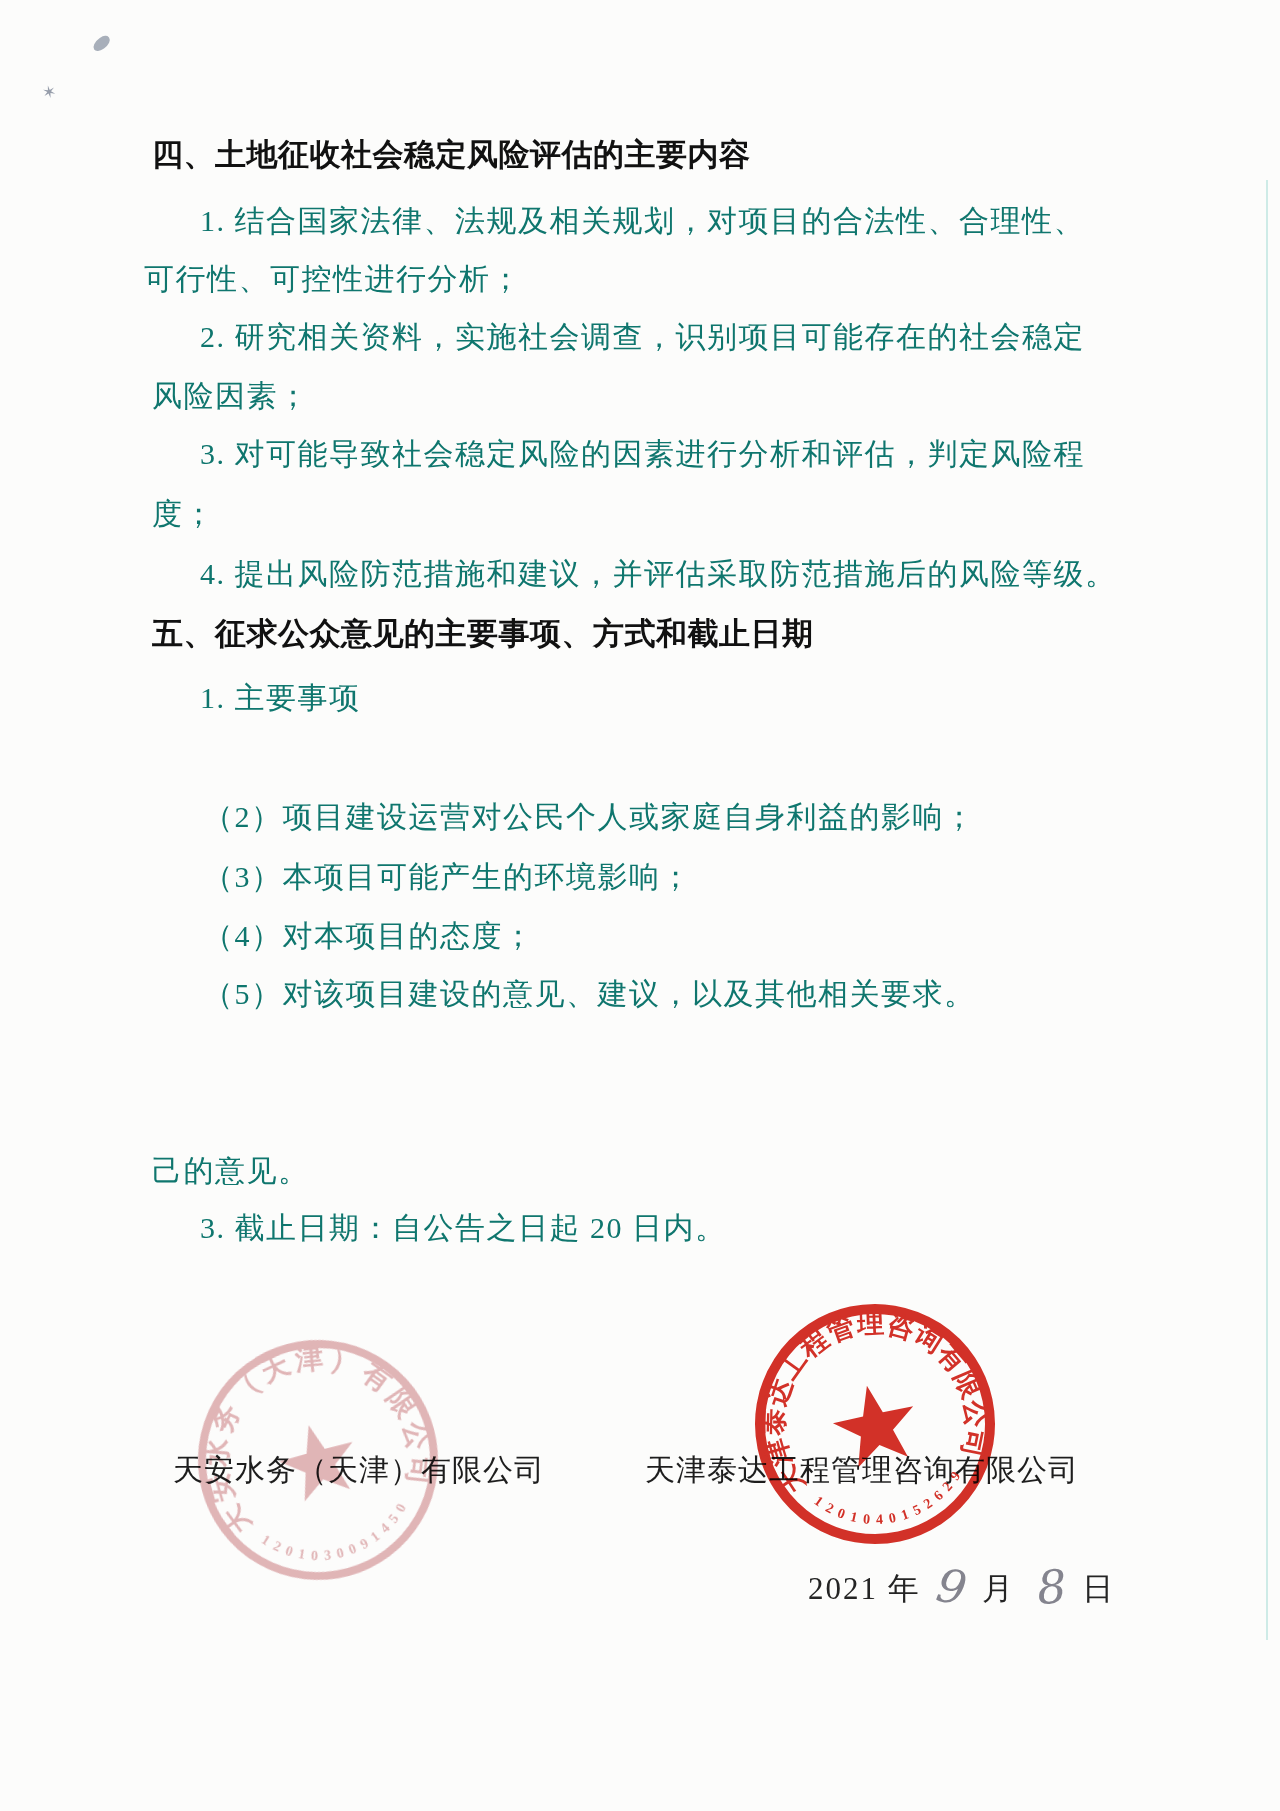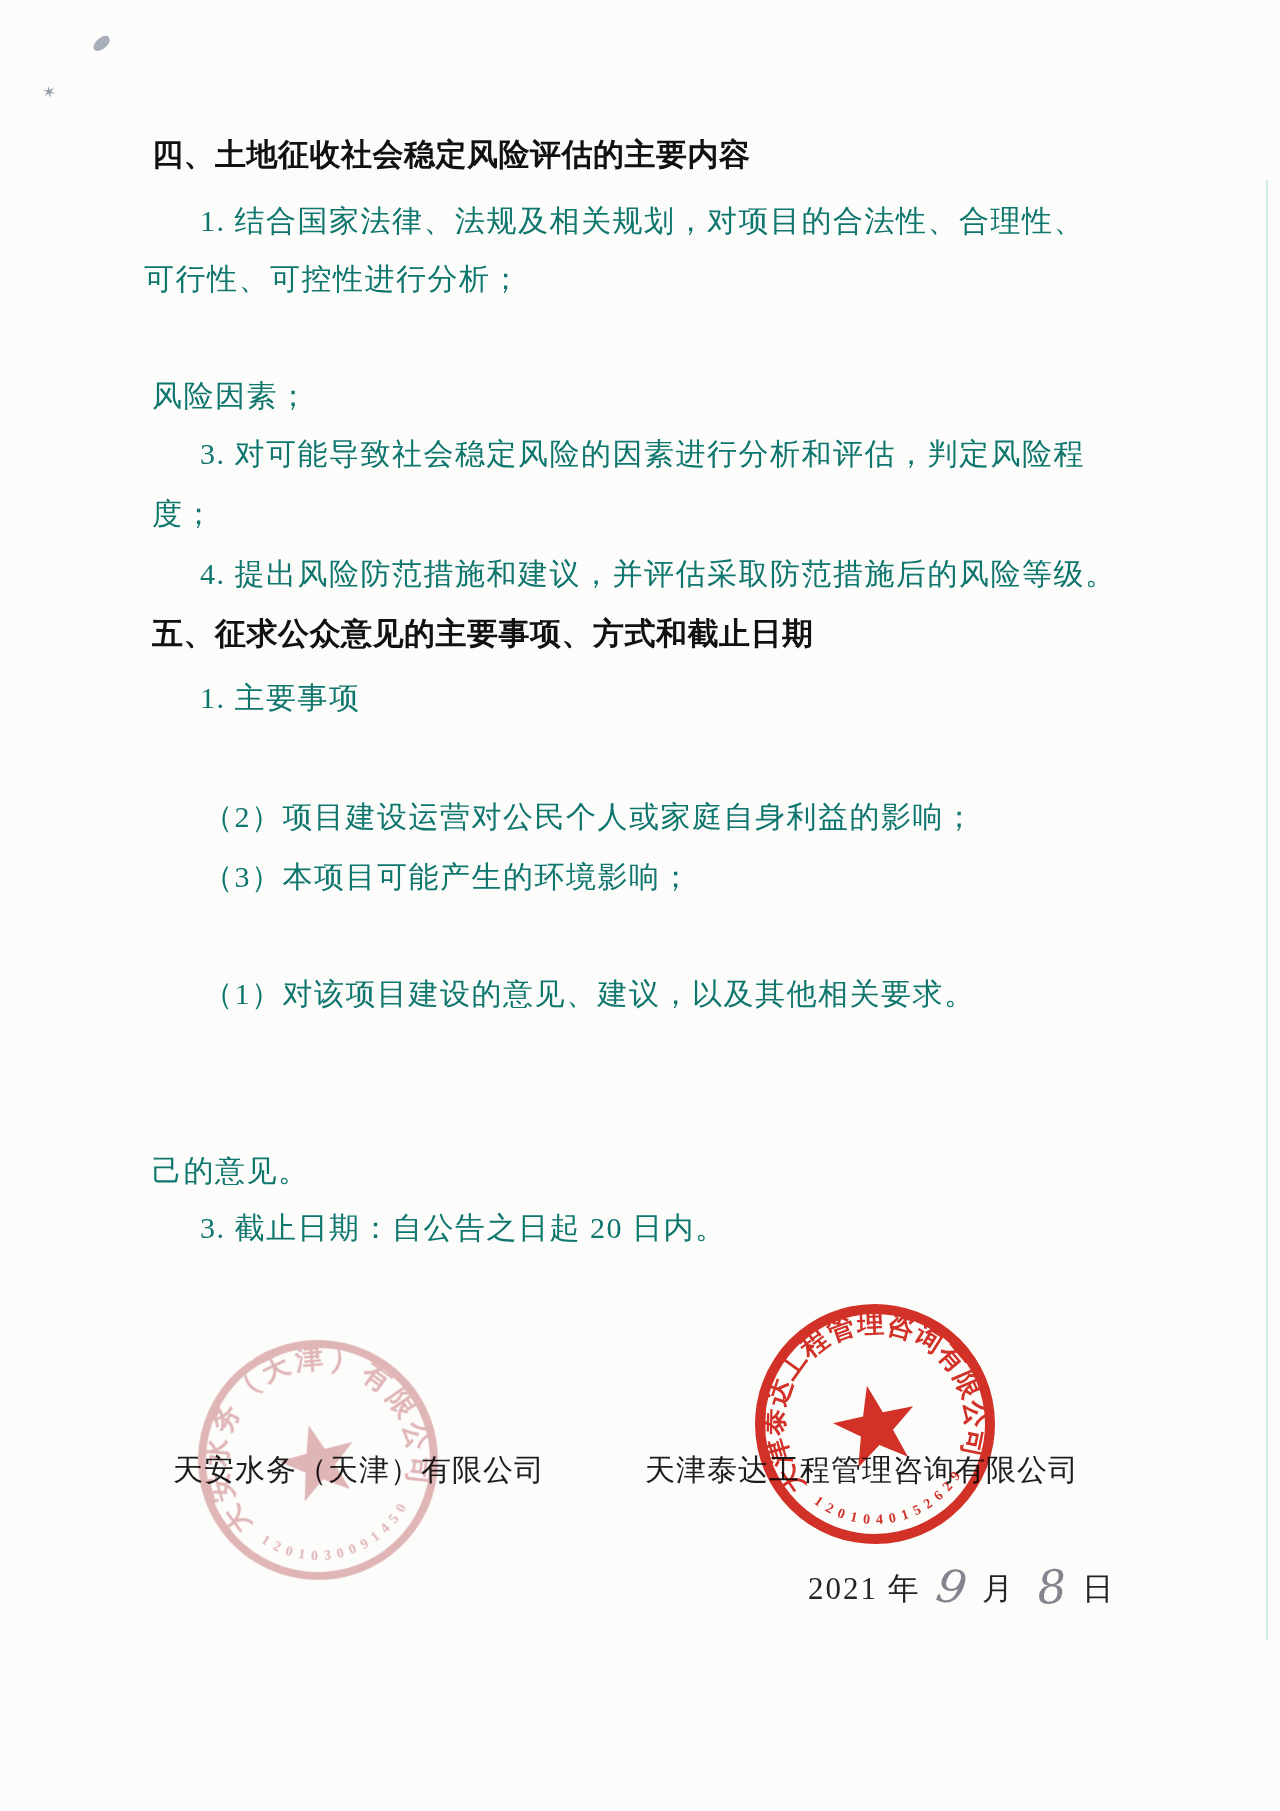--- a/index.html
+++ b/index.html
@@ -110,30 +110,32 @@
 <div class="page">
 
   <div class="smudge-blob"></div>
   <div class="smudge-star">✶</div>
 
   <div class="scan-edge"></div>
 
   <div class="line heading" style="left:152px;top:136px">四、土地征收社会稳定风险评估的主要内容</div>
   <div class="line" style="left:200px;top:203px">1. 结合国家法律、法规及相关规划，对项目的合法性、合理性、</div>
   <div class="line" style="left:144px;top:261px">可行性、可控性进行分析；</div>
+  <div class="line" style="left:200px;top:319px">2. 研究相关资料，实施社会调查，识别项目可能存在的社会稳定</div>
   <div class="line" style="left:152px;top:378px">风险因素；</div>
   <div class="line" style="left:200px;top:436px">3. 对可能导致社会稳定风险的因素进行分析和评估，判定风险程</div>
   <div class="line" style="left:152px;top:496px">度；</div>
   <div class="line" style="left:200px;top:556px">4. 提出风险防范措施和建议，并评估采取防范措施后的风险等级。</div>
 
   <div class="line heading" style="left:152px;top:615px">五、征求公众意见的主要事项、方式和截止日期</div>
   <div class="line" style="left:200px;top:680px">1. 主要事项</div>
   <div class="line" style="left:203px;top:799px">（2）项目建设运营对公民个人或家庭自身利益的影响；</div>
   <div class="line" style="left:203px;top:859px">（3）本项目可能产生的环境影响；</div>
-  <div class="line" style="left:203px;top:976px">（1）对该项目建设的意见、建议，以及其他相关要求。</div>
+  <div class="line" style="left:203px;top:918px">（4）对本项目的态度；</div>
+  <div class="line" style="left:203px;top:976px">（5）对该项目建设的意见、建议，以及其他相关要求。</div>
   <div class="line" style="left:152px;top:1153px">己的意见。</div>
   <div class="line" style="left:200px;top:1210px">3. 截止日期：自公告之日起 20 日内。</div>
 
   <div class="company" style="left:173px;top:1450px">天安水务（天津）有限公司</div>
   <div class="company" style="left:645px;top:1450px">天津泰达工程管理咨询有限公司</div>
 
   <div class="date-line">
     <span>2021 年</span><span class="hand hand-9">9</span><span>月</span><span class="hand hand-8">8</span><span>日</span>
   </div>
 

